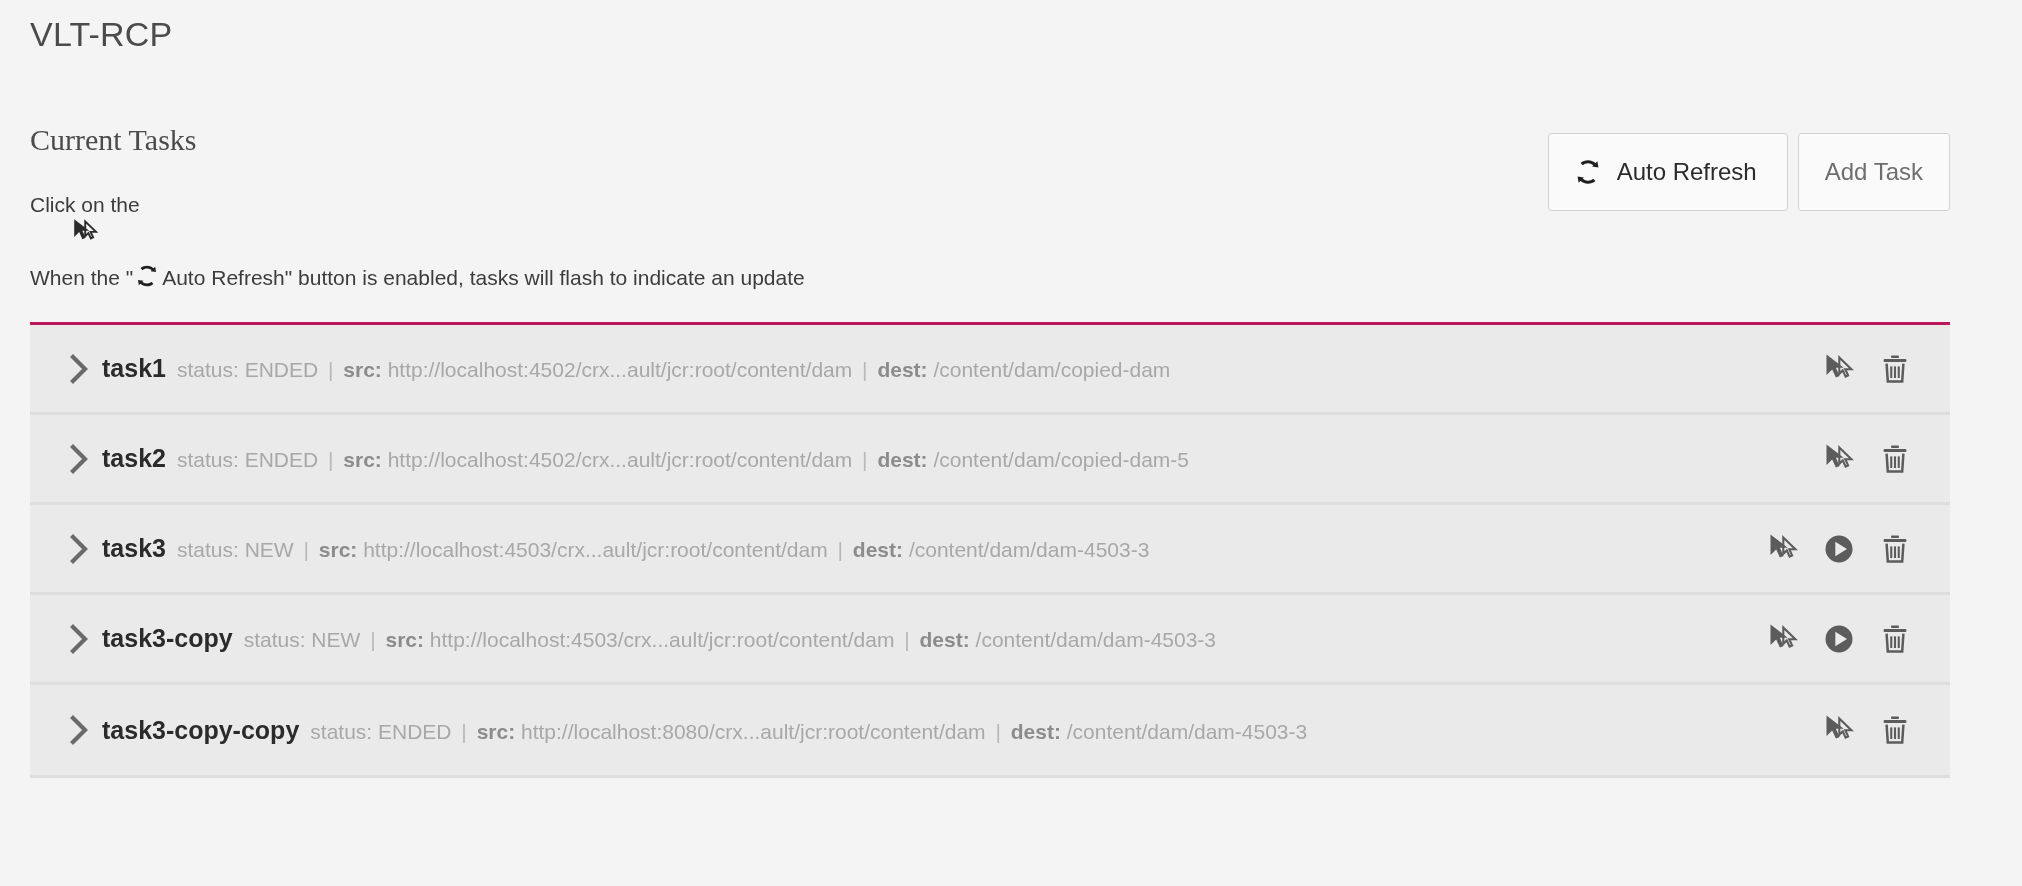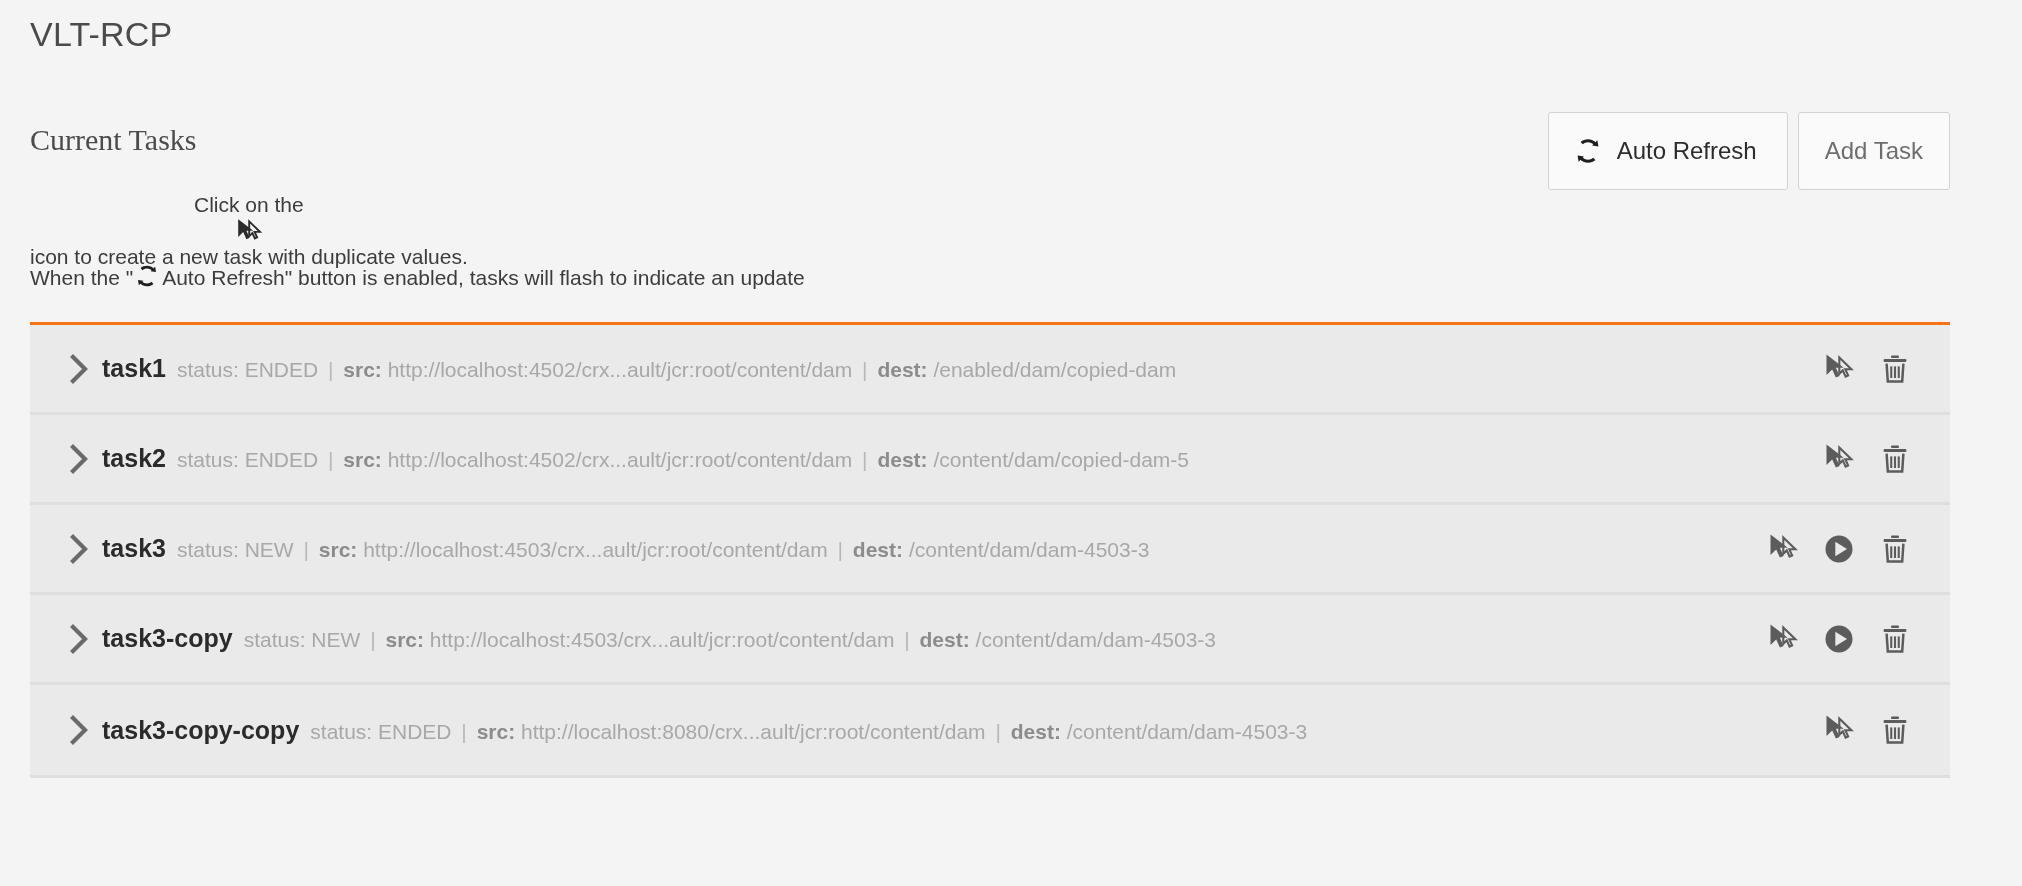--- a/index.html
+++ b/index.html
@@ -60,20 +60,21 @@
     background: #fafafa;
     border: 1px solid #d2d2d2;
     border-radius: 3px;
     font-size: 24px;
     color: #6e6e6e;
     font-weight: 400;
     cursor: pointer;
     padding: 0 22px;
     height: 78px;
     white-space: nowrap;
+    margin-top: 21px;
   }
   .btn.auto-refresh {
     color: #2c2c2c;
     padding-left: 24px; padding-right: 30px;
     margin-right: 10px;
   }
   .btn.add-task { padding: 8px 26px; }
   .btn-label { pointer-events: none; }
 
   .refresh-ico { width: 30px; height: 30px; display: block; flex: 0 0 auto; }
@@ -109,21 +110,21 @@
   .task-row {
     position: relative;
     height: 90px;
     background: #eaeaea;
     border-bottom: 3px solid #dedede;
     display: flex;
     align-items: center;
     cursor: pointer;
   }
   .task-row:last-child { border-bottom: none; }
-  .task-list { border-top: 3px solid #f97316; border-bottom: 3px solid #dedede; }
+  .task-list { border-top: 3px solid #be185d; border-bottom: 3px solid #dedede; }
 
   .chevron {
     flex: 0 0 auto;
     width: 44px;
     margin-left: 28px;
     display: flex;
     align-items: center;
     justify-content: center;
     color: #6a6a6a;
   }
@@ -200,21 +201,20 @@
 
   <div class="help l1">
     <span>Click on the</span>
     <span class="inline-ico dup-inline">
       <svg viewBox="0 0 30 26" width="30" height="26" aria-hidden="true">
         <path fill="#2b2b2b" d="M3.2 1.2 L3.2 19.0 L8.2 14.1 L11.4 21.3 L14.6 19.8 L11.4 12.7 L18.2 12.7 Z"></path>
         <path fill="#2b2b2b" d="M13.0 3.0 L24.6 14.4 L18.8 14.4 L21.5 20.1 L19.0 21.2 L16.4 15.6 L13.0 19.0 Z" opacity="0.0"></path>
         <path fill="none" stroke="#2b2b2b" stroke-width="1.9" d="M14.2 3.4 L25.0 13.9 L19.6 13.9 L22.1 19.4 L19.9 20.4 L17.4 15.0 L14.2 18.1 Z"></path>
       </svg>
     </span>
-    <span>icon to create a new task with duplicate values.</span>
   </div>
 
   <div class="help l2">
     <span>When the "</span>
     <span class="inline-ico ref-inline">
       <svg viewBox="0 0 30 30" width="26" height="26" aria-hidden="true">
         <path fill="#1f1f1f" d="M15 3.2c3.2 0 6.1 1.35 8.1 3.5l-2.2 2.2c-1.5-1.6-3.6-2.6-5.9-2.6 -2.0 0-3.85 0.75-5.25 1.95L7.6 5.9C9.6 4.2 12.2 3.2 15 3.2z"></path>
         <path fill="#1f1f1f" d="M24.4 4.2l1.0 6.3 -6.3-1.0z"></path>
         <path fill="#1f1f1f" d="M15 26.8c-3.2 0-6.1-1.35-8.1-3.5l2.2-2.2c1.5 1.6 3.6 2.6 5.9 2.6 2.0 0 3.85-0.75 5.25-1.95l2.15 2.35C20.4 25.8 17.8 26.8 15 26.8z"></path>
         <path fill="#1f1f1f" d="M5.6 25.8l-1.0-6.3 6.3 1.0z"></path>
@@ -225,21 +225,21 @@
 
   <div class="task-list" id="task-list">
       <div class="task-row">
         <div class="chevron">
           <svg viewBox="0 0 30 40" width="30" height="40" aria-hidden="true">
             <path fill="none" stroke="currentColor" stroke-width="4.2" stroke-linecap="square" d="M8 8 L20 20 L8 32"></path>
           </svg>
         </div>
         <div class="task-summary">
           <span class="task-name">task1</span>
-          <span class="task-meta"><span>status: </span><span>ENDED</span><span class="sep"> | </span><b>src:</b><span> http://localhost:4502/crx...ault/jcr:root/content/dam</span><span class="sep"> | </span><b>dest:</b><span> /enabled/dam/copied-dam</span></span>
+          <span class="task-meta"><span>status: </span><span>ENDED</span><span class="sep"> | </span><b>src:</b><span> http://localhost:4502/crx...ault/jcr:root/content/dam</span><span class="sep"> | </span><b>dest:</b><span> /content/dam/copied-dam</span></span>
         </div>
         <div class="row-actions">
           <div class="act">
             <svg viewBox="0 0 34 34" width="34" height="34" aria-hidden="true">
               <path fill="currentColor" d="M4.5 2.5 L4.5 23.0 L10.2 17.4 L13.9 25.6 L17.6 23.9 L13.9 15.8 L21.7 15.8 Z"></path>
               <path fill="none" stroke="currentColor" stroke-width="2.1" d="M17.3 5.4 L29.4 17.2 L23.3 17.2 L26.1 23.4 L23.6 24.6 L20.8 18.4 L17.3 21.8 Z"></path>
             </svg>
           </div>
           <div class="act">
             <svg viewBox="0 0 34 34" width="34" height="34" aria-hidden="true">

